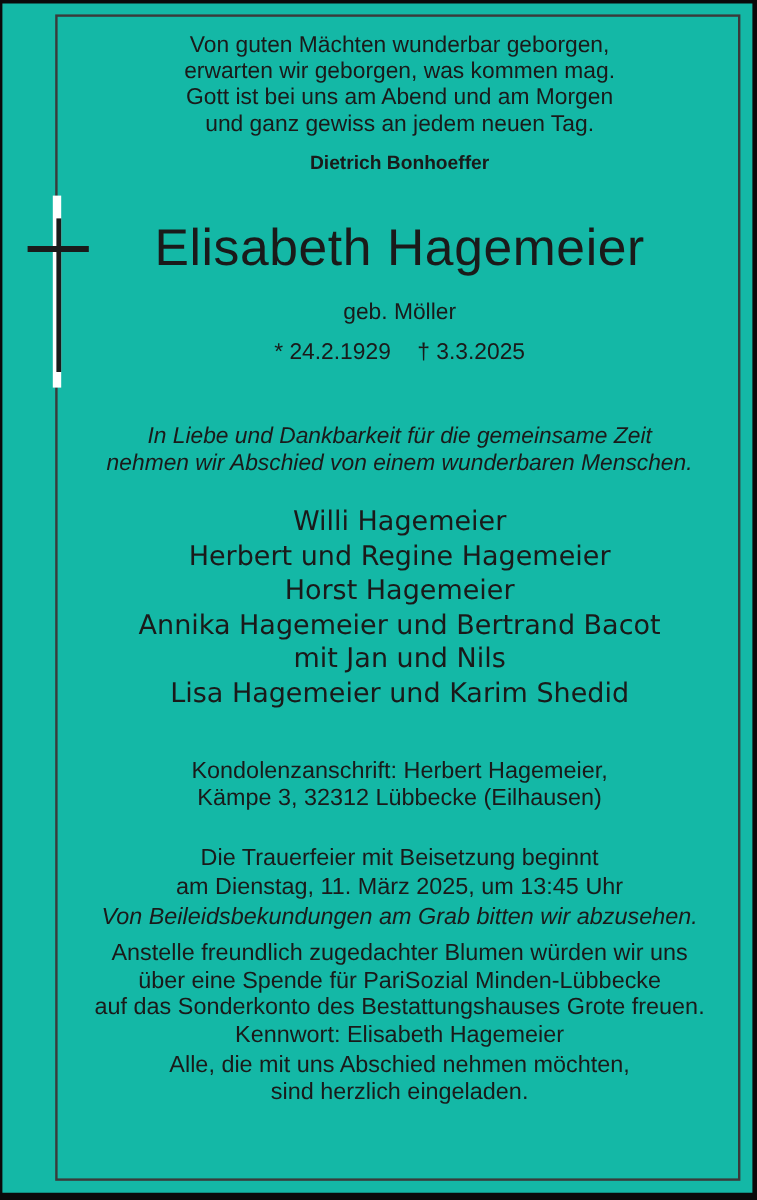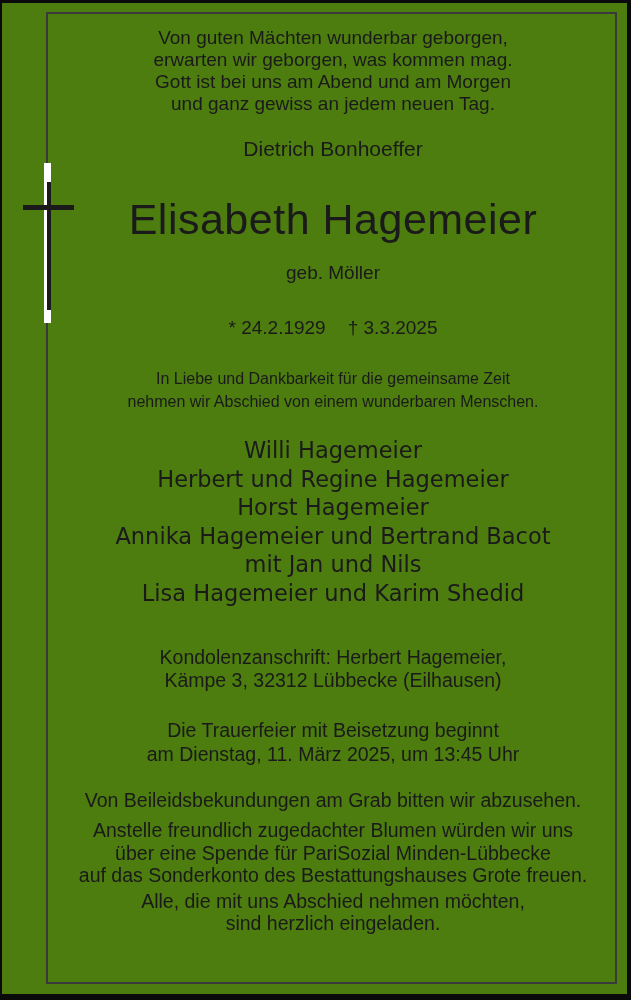--- a/index.html
+++ b/index.html
@@ -2,21 +2,21 @@
 <html><head>
 <meta charset="utf-8">
 <style>
   * { margin: 0; padding: 0; box-sizing: border-box; }
   html, body { background: #e8e8e8; }
   body { width: 631px; height: 1000px; font-family: "Liberation Sans", sans-serif; }
 
   .page {
     position: relative;
     width: 631px; height: 1000px;
-    background: #4d7c0f;
+    background: #14b8a6;
     border-top: 3px solid #0a0a0a;
     border-left: 2px solid #0a0a0a;
     border-right: 4px solid #0a0a0a;
     border-bottom: 6px solid #0a0a0a;
     overflow: hidden;
     color: #1a1a1a;
   }
 
   
   .inner-frame {
@@ -49,46 +49,46 @@
   }
 
   .content {
     position: absolute;
     left: 47px; top: 11px;
     width: 568px;
     text-align: center;
   }
 
   .quote { padding-top: 13px; font-size: 19px; line-height: 22px; }
-  .attribution { margin-top: 24px; font-size: 21px; line-height: 19px; }
+  .attribution { margin-top: 12px; font-size: 16px; line-height: 19px; font-weight: bold; }
 
   .name {
     margin-top: 36px;
     font-size: 43px;
     line-height: 50px;
     font-weight: 400;
     letter-spacing: 0.5px;
     white-space: nowrap;
   }
   .maiden { margin-top: 17px; font-size: 19px; line-height: 23px; }
-  .dates  { margin-top: 32px; font-size: 19px; line-height: 23px; }
+  .dates  { margin-top: 10px; font-size: 19px; line-height: 23px; }
   .dates .death { margin-left: 22px; }
 
-  .intro    { margin-top: 29px; font-size: 16px; line-height: 22.5px; }
+  .intro    { margin-top: 48px; font-size: 19px; line-height: 22.5px; font-style: italic; }
 
   .mourners {
     margin-top: 23px;
     font-family: "DejaVu Sans", sans-serif;
     font-size: 22.5px;
     line-height: 28.5px;
   }
 
   .condolence { margin-top: 39px; font-size: 19.5px; line-height: 23px; }
   .funeral    { margin-top: 27px; font-size: 19.5px; line-height: 23.5px; text-align: center; }
-  .graveside  { margin-top: 23px;  font-size: 19.5px; line-height: 23px; }
+  .graveside  { margin-top: 2px;  font-size: 19.5px; line-height: 23px; font-style: italic; }
   .donation   { margin-top: 7px;  font-size: 19.5px; line-height: 22.5px; }
   .invitation { margin-top: 3px;  font-size: 19.5px; line-height: 22.5px; }
 </style>
 </head>
 <body>
 
 <div class="page">
 
   <div class="inner-frame"></div>
   <div class="frame-gap"></div>
@@ -140,20 +140,21 @@
       <div>Die Trauerfeier mit Beisetzung beginnt</div>
       <div>am Dienstag, 11. März 2025, um 13:45 Uhr</div>
     </div>
 
     <div class="graveside">Von Beileidsbekundungen am Grab bitten wir abzusehen.</div>
 
     <div class="donation">
       <div>Anstelle freundlich zugedachter Blumen würden wir uns</div>
       <div>über eine Spende für PariSozial Minden-Lübbecke</div>
       <div>auf das Sonderkonto des Bestattungshauses Grote freuen.</div>
+      <div>Kennwort: Elisabeth Hagemeier</div>
     </div>
 
     <div class="invitation">
       <div>Alle, die mit uns Abschied nehmen möchten,</div>
       <div>sind herzlich eingeladen.</div>
     </div>
 
   </div>
 </div>
 

